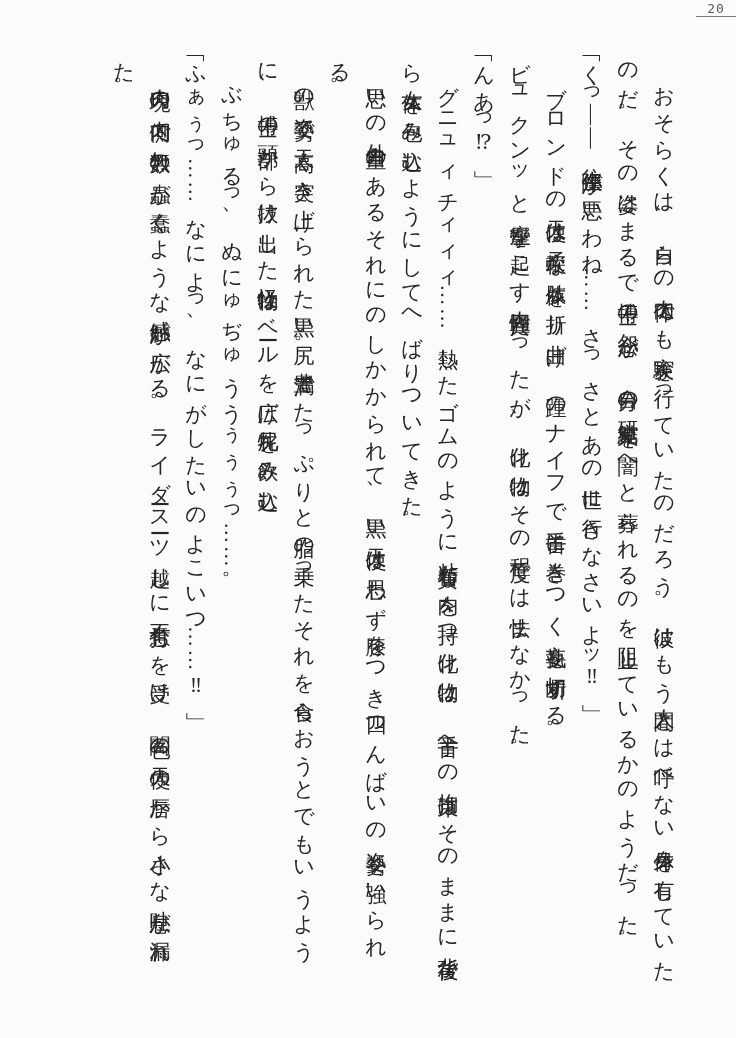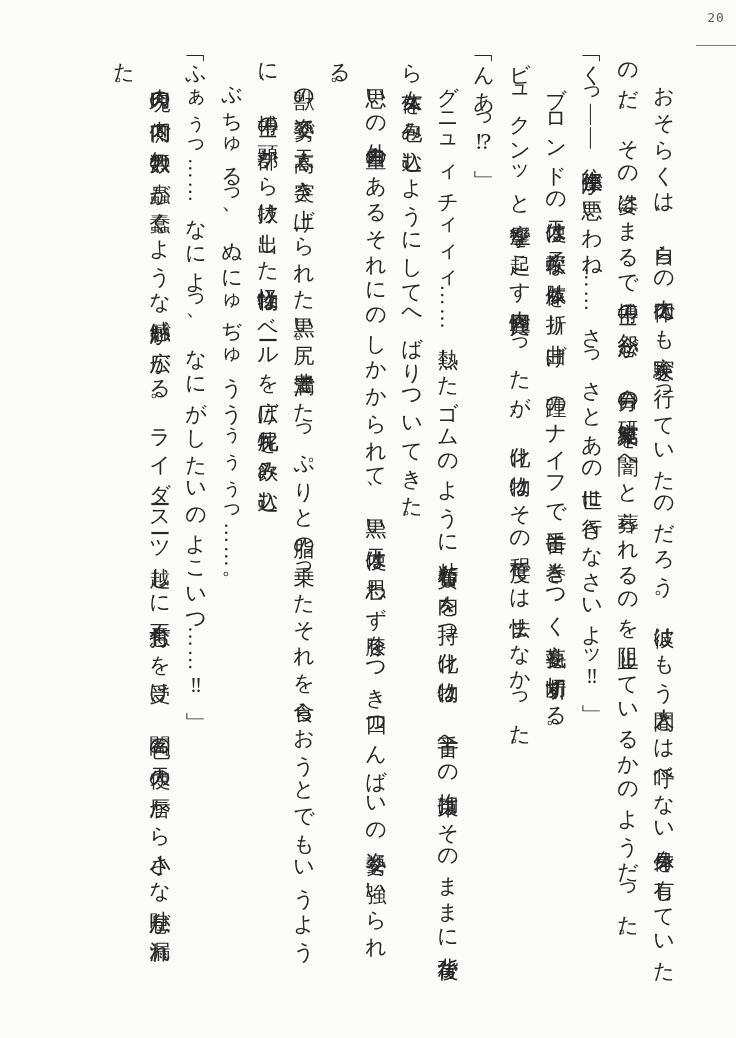--- a/index.html
+++ b/index.html
@@ -14,30 +14,30 @@
     font-family: "Liberation Serif", "DejaVu Serif", serif;
   }
   .page {
     position: absolute;
     inset: 0;
     background: #fbfbf9;
   }
   
   .page-num {
     position: absolute;
-    top: 10px;
+    top: 1px;
     right: 0;
     width: 40px;
     text-align: center;
     font-family: "DejaVu Sans Mono", monospace;
     font-size: 13px;
     letter-spacing: 1px;
     color: #585858;
     border-bottom: 1.5px solid #7a7a7a;
-    padding-bottom: 20px;
+    padding-bottom: 0;
   }
   
   .text-area {
     position: absolute;
     top: 48px;
     right: 54px;
     height: 944px;
     writing-mode: vertical-rl;
     text-orientation: mixed;
     font-size: 21px;

